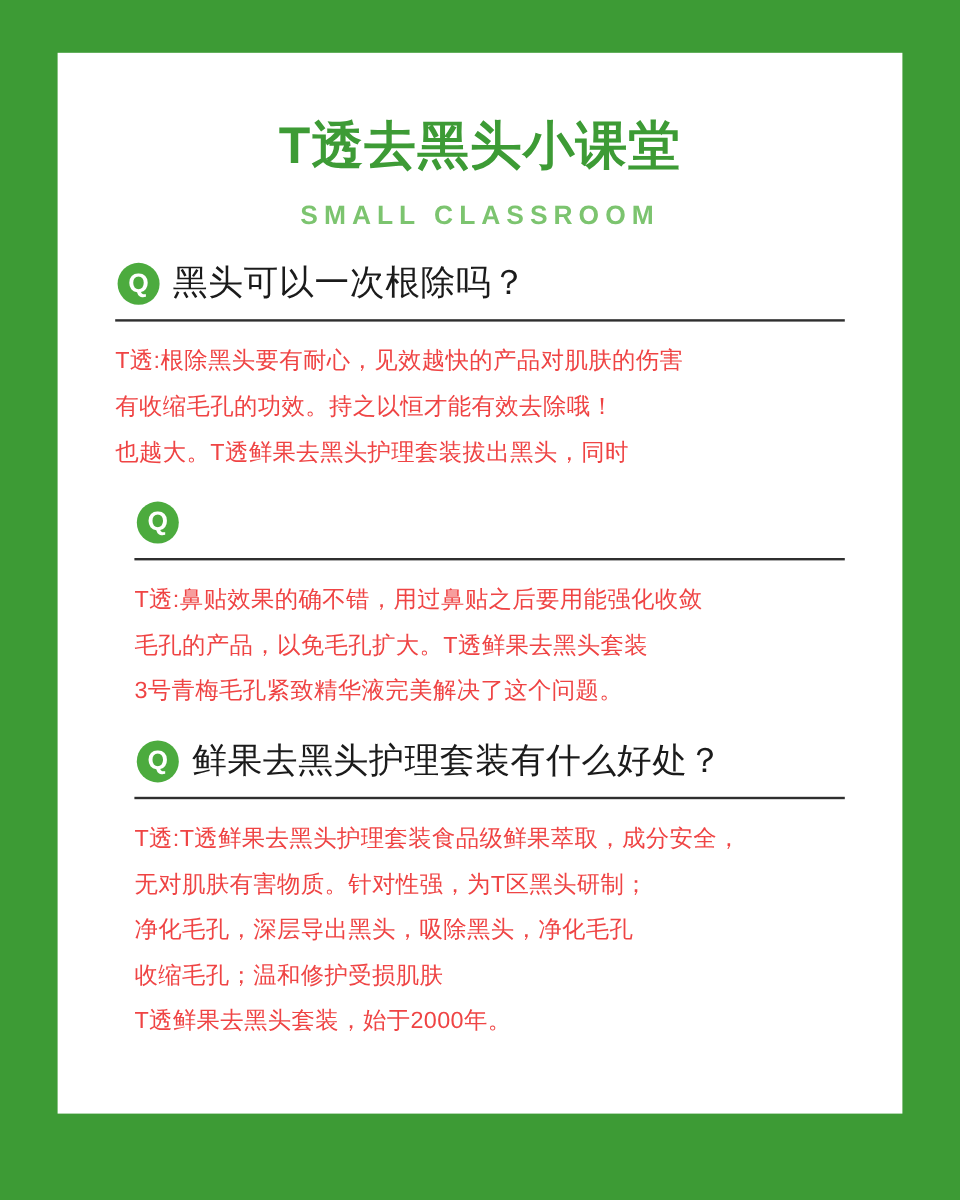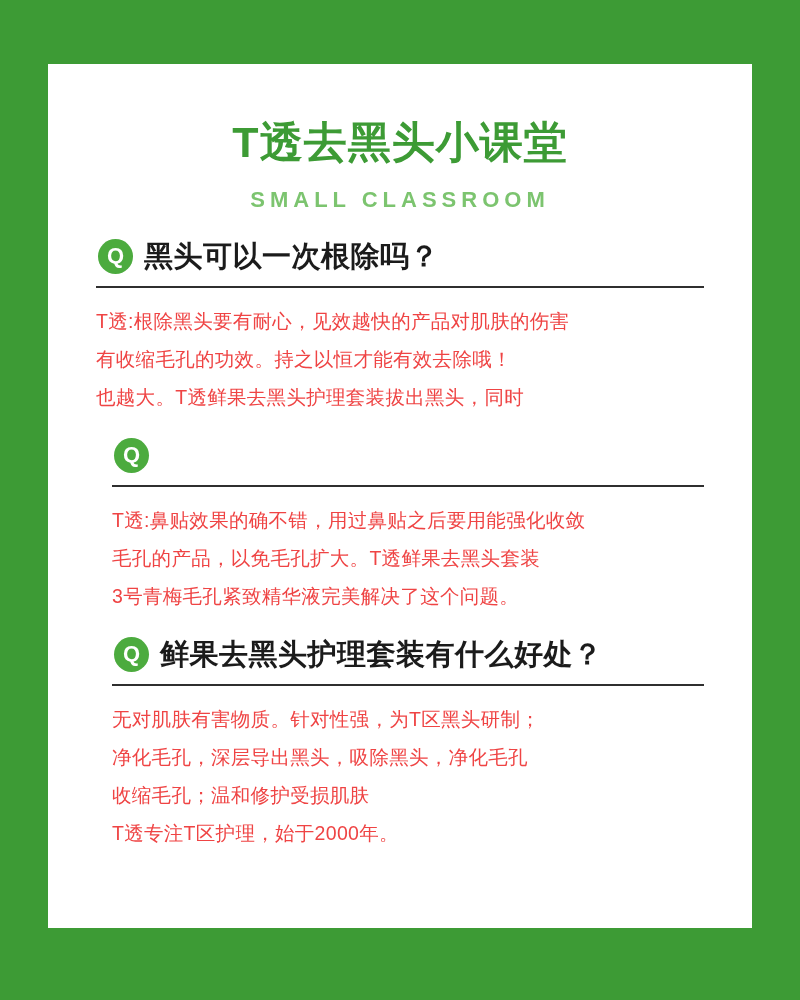--- a/index.html
+++ b/index.html
@@ -12,21 +12,21 @@
     background: #3d9b35;
     font-family: "Liberation Sans", "DejaVu Sans", sans-serif;
     overflow: hidden;
   }
   .poster {
     position: relative;
     width: 800px;
     height: 1000px;
     background: #3d9b35;
     box-sizing: border-box;
-    padding: 64px 48px 72px 48px;
+    padding: 44px 48px 72px 48px;
   }
   .card {
     background: #ffffff;
     width: 100%;
     height: 100%;
     box-sizing: border-box;
     padding: 52px 48px 40px 48px;
   }
   .title-block {
     text-align: center;
@@ -66,21 +66,21 @@
     font-weight: bold;
     display: flex;
     align-items: center;
     justify-content: center;
     flex: 0 0 auto;
     line-height: 1;
   }
   .q-text {
     color: #1b1b1b;
     font-size: 29px;
-    font-weight: bold;
+    font-weight: normal;
     letter-spacing: 0.5px;
     line-height: 1.2;
   }
   .divider {
     height: 2px;
     background: #2f2f2f;
     margin: 12px 0 14px 0;
   }
   .answer {
     color: #ef4444;
@@ -131,21 +131,22 @@
       </div>
     </div>
 
     <div class="qa-block indent-1">
       <div class="qa-head">
         <div class="q-badge">Q</div>
         <div class="q-text">鲜果去黑头护理套装有什么好处？</div>
       </div>
       <div class="divider"></div>
       <div class="answer">
+        <p>T透:T透鲜果去黑头护理套装食品级鲜果萃取，成分安全，</p>
         <p>无对肌肤有害物质。针对性强，为T区黑头研制；</p>
         <p>净化毛孔，深层导出黑头，吸除黑头，净化毛孔</p>
         <p>收缩毛孔；温和修护受损肌肤</p>
-        <p>T透专注T区护理，始于2000年。</p>
+        <p>T透鲜果去黑头套装，始于2000年。</p>
       </div>
     </div>
 
   </div>
 </div>
 
 </body></html>

